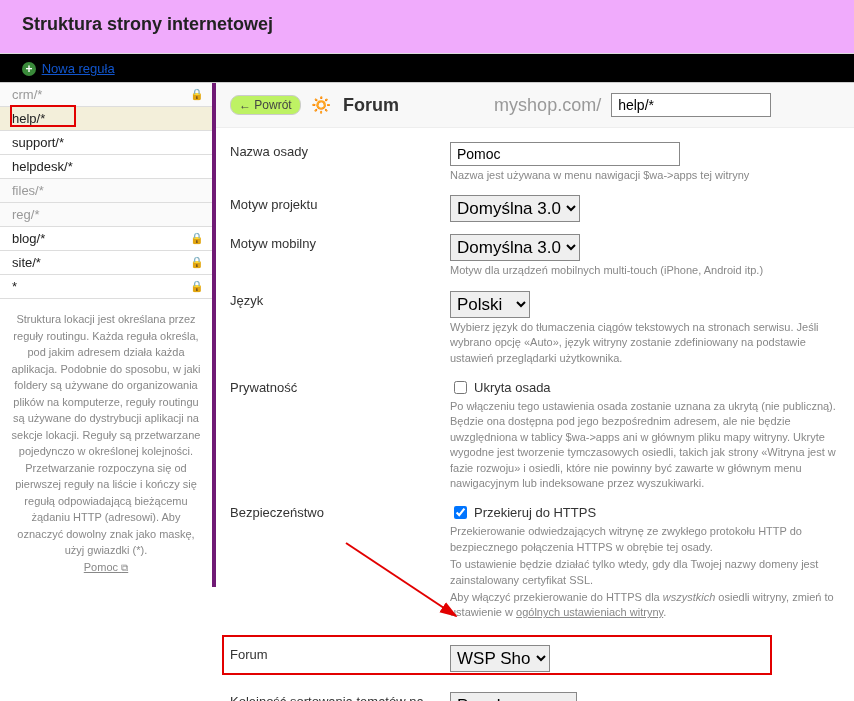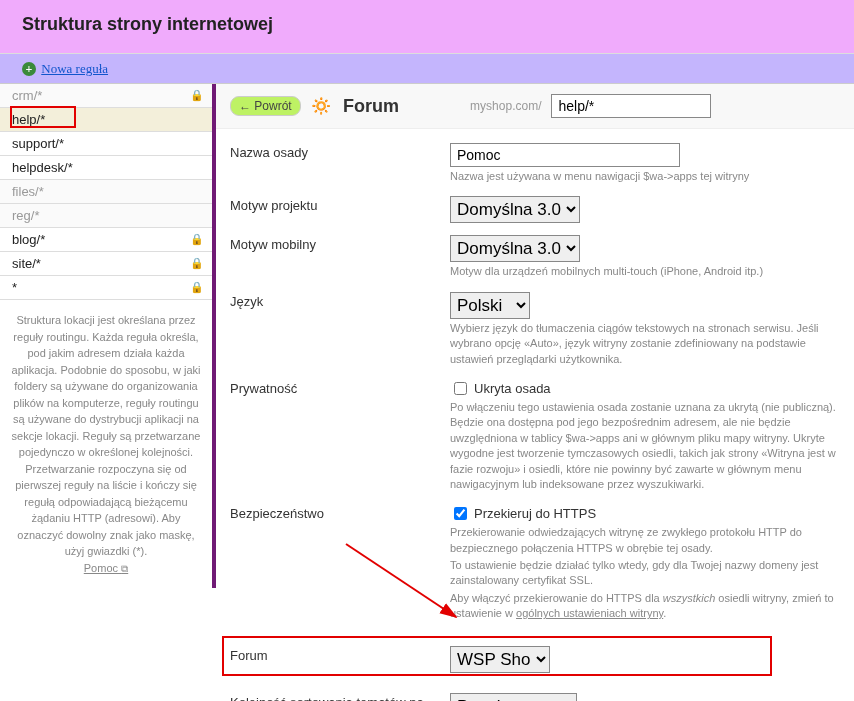--- a/index.html
+++ b/index.html
@@ -17,24 +17,23 @@
     padding: 14px 18px 0 22px;
     height: 54px;
   }
   .header h1 {
     font-size: 18px;
     font-weight: bold;
     margin: 0;
     color: #222;
   }
   .topbar {
-    background: #c4b5fd;
+    background: #000000;
     border-bottom: 1px solid #ccc;
     padding: 6px 22px;
-    font-family: Liberation Serif, serif;
   }
   .topbar a { color: #1155cc; text-decoration: underline; vertical-align: middle; }
   .add-icon {
     display: inline-block;
     width: 14px; height: 14px;
     background: #3a8a3a;
     border-radius: 50%;
     color: #fff;
     text-align: center;
     line-height: 14px;
@@ -105,21 +104,21 @@
   }
   .forum-icon {
     font-size: 18px;
   }
   .titlebar h2 {
     font-size: 18px;
     margin: 0;
     font-weight: bold;
     color: #333;
   }
-  .domain { color: #999; font-size: 12px; margin-left: 61px; }
+  .domain { color: #999; font-size: 18px; margin-left: 85px; }
   .url-input {
     font-size: 14px;
     padding: 3px 6px;
     width: 160px;
     border: 1px solid #888;
   }
   .form {
     padding: 8px 0 0 0;
   }
   .row {

